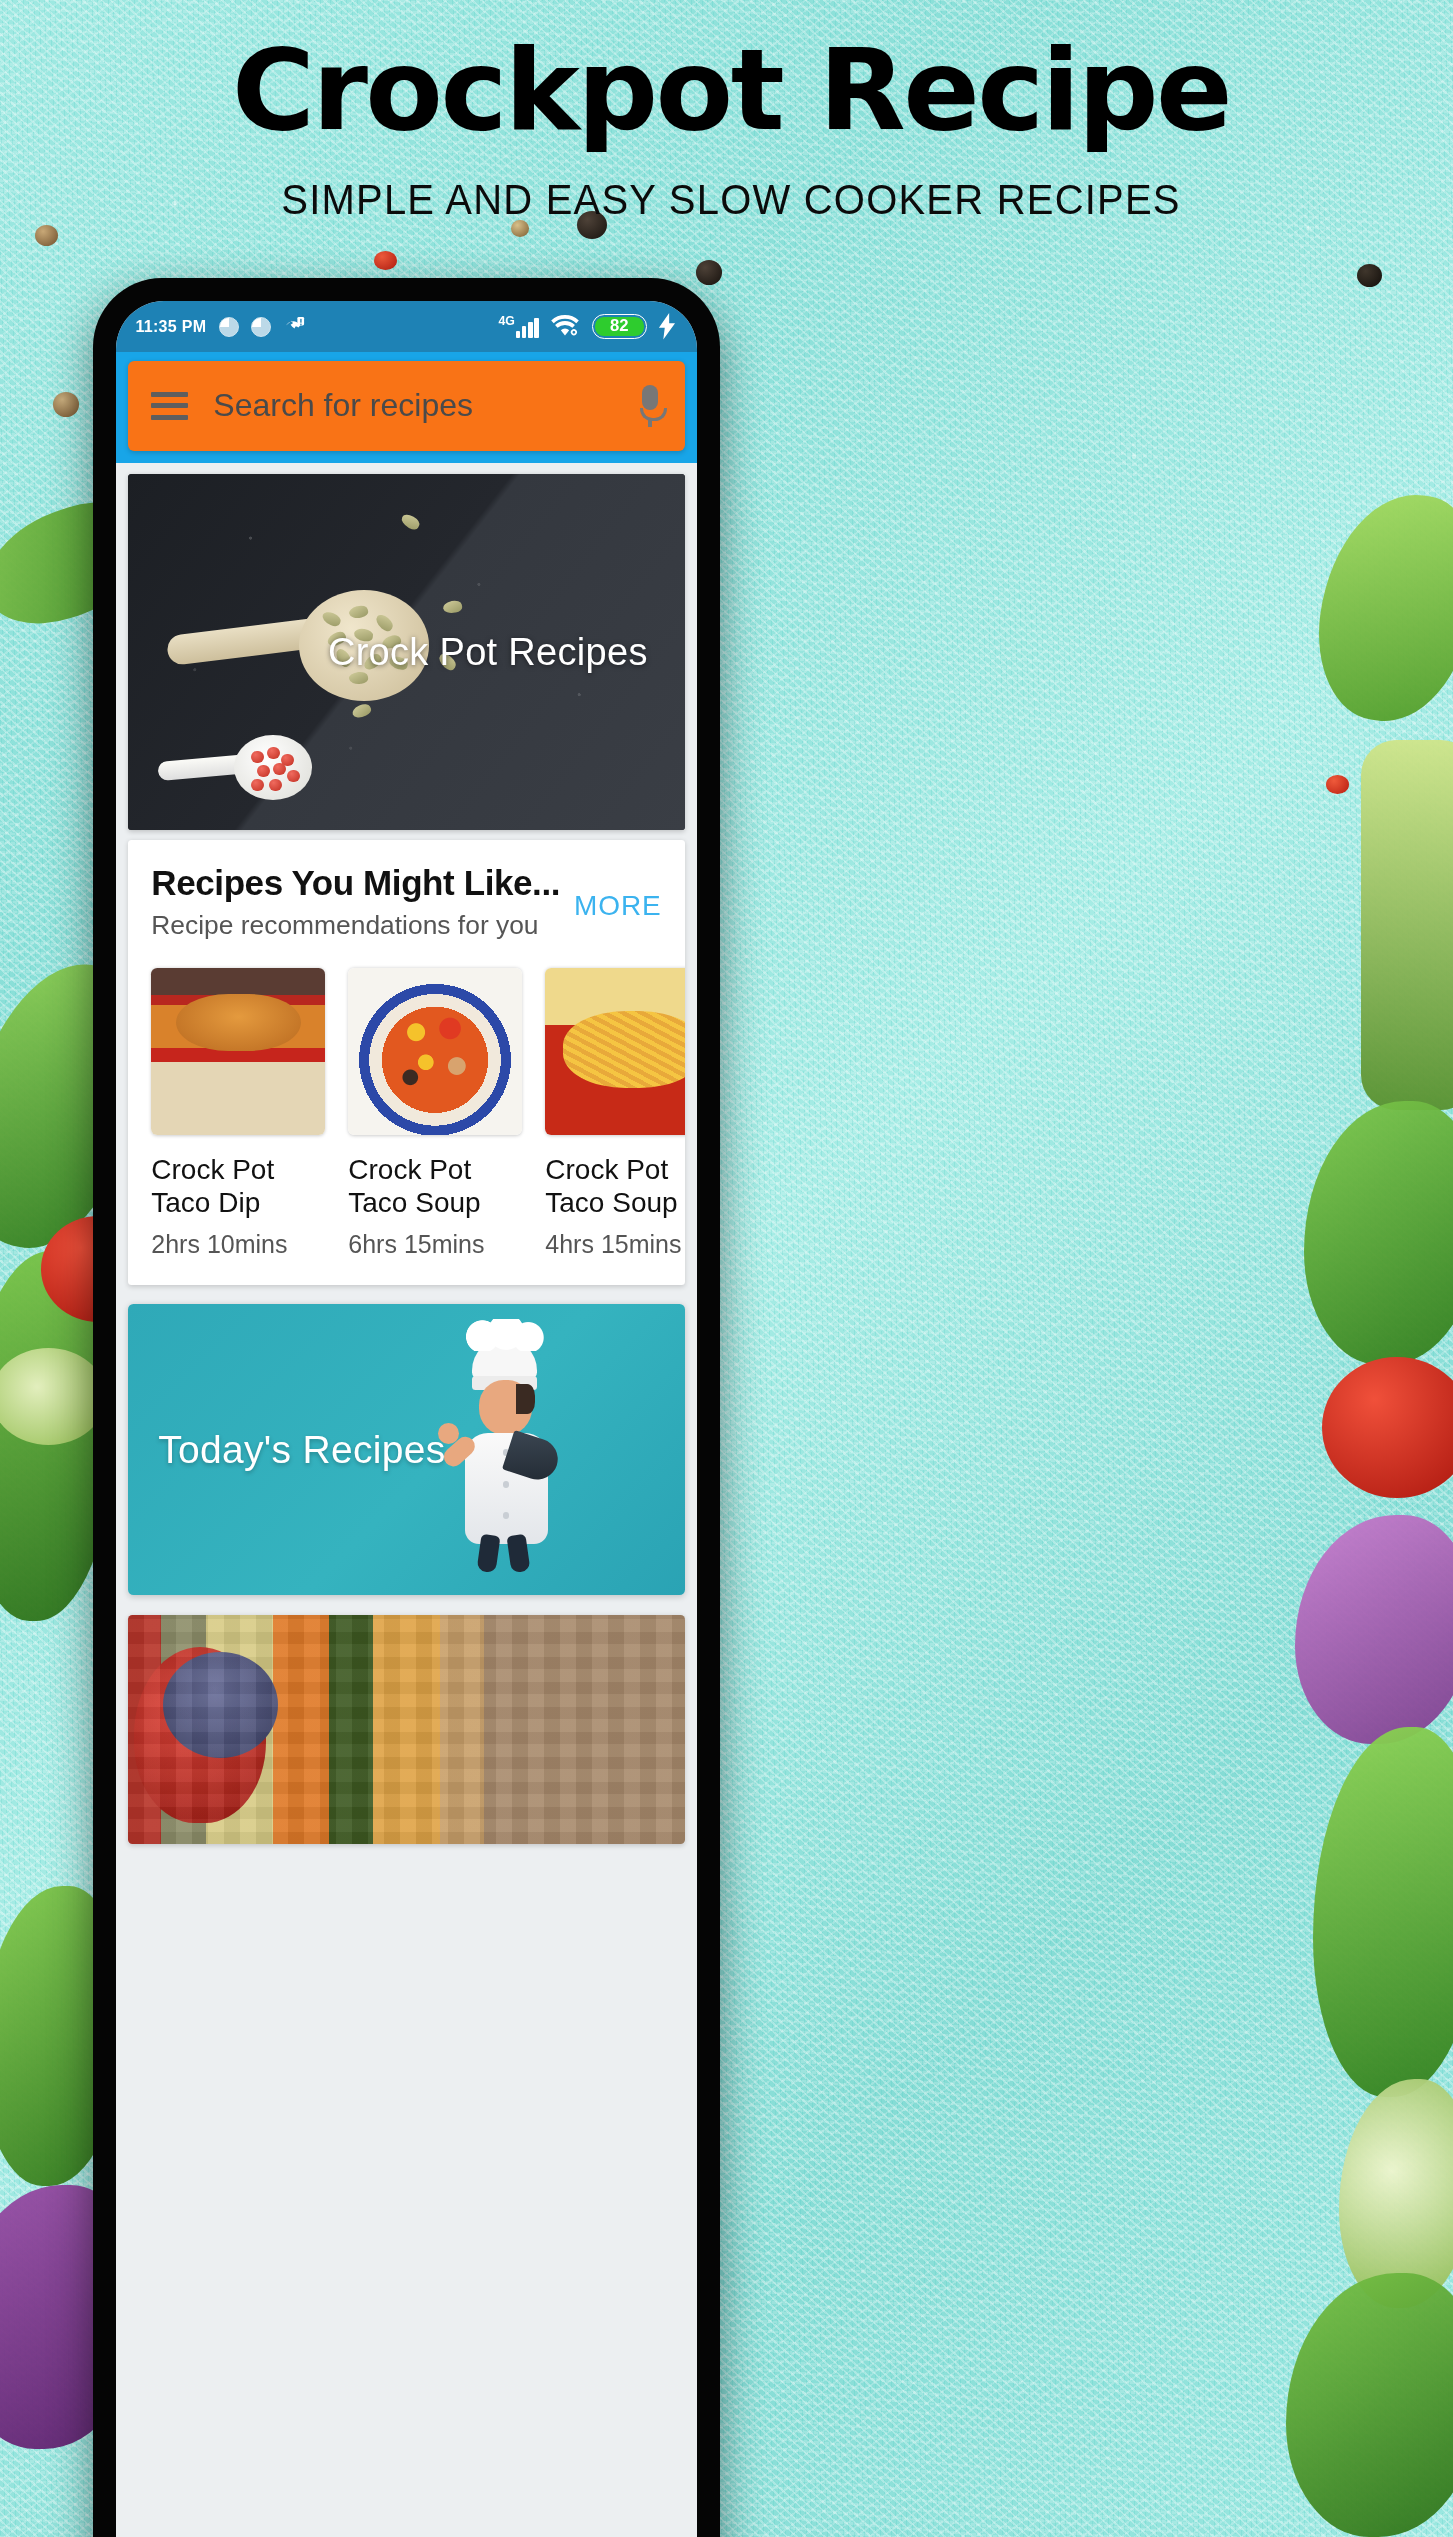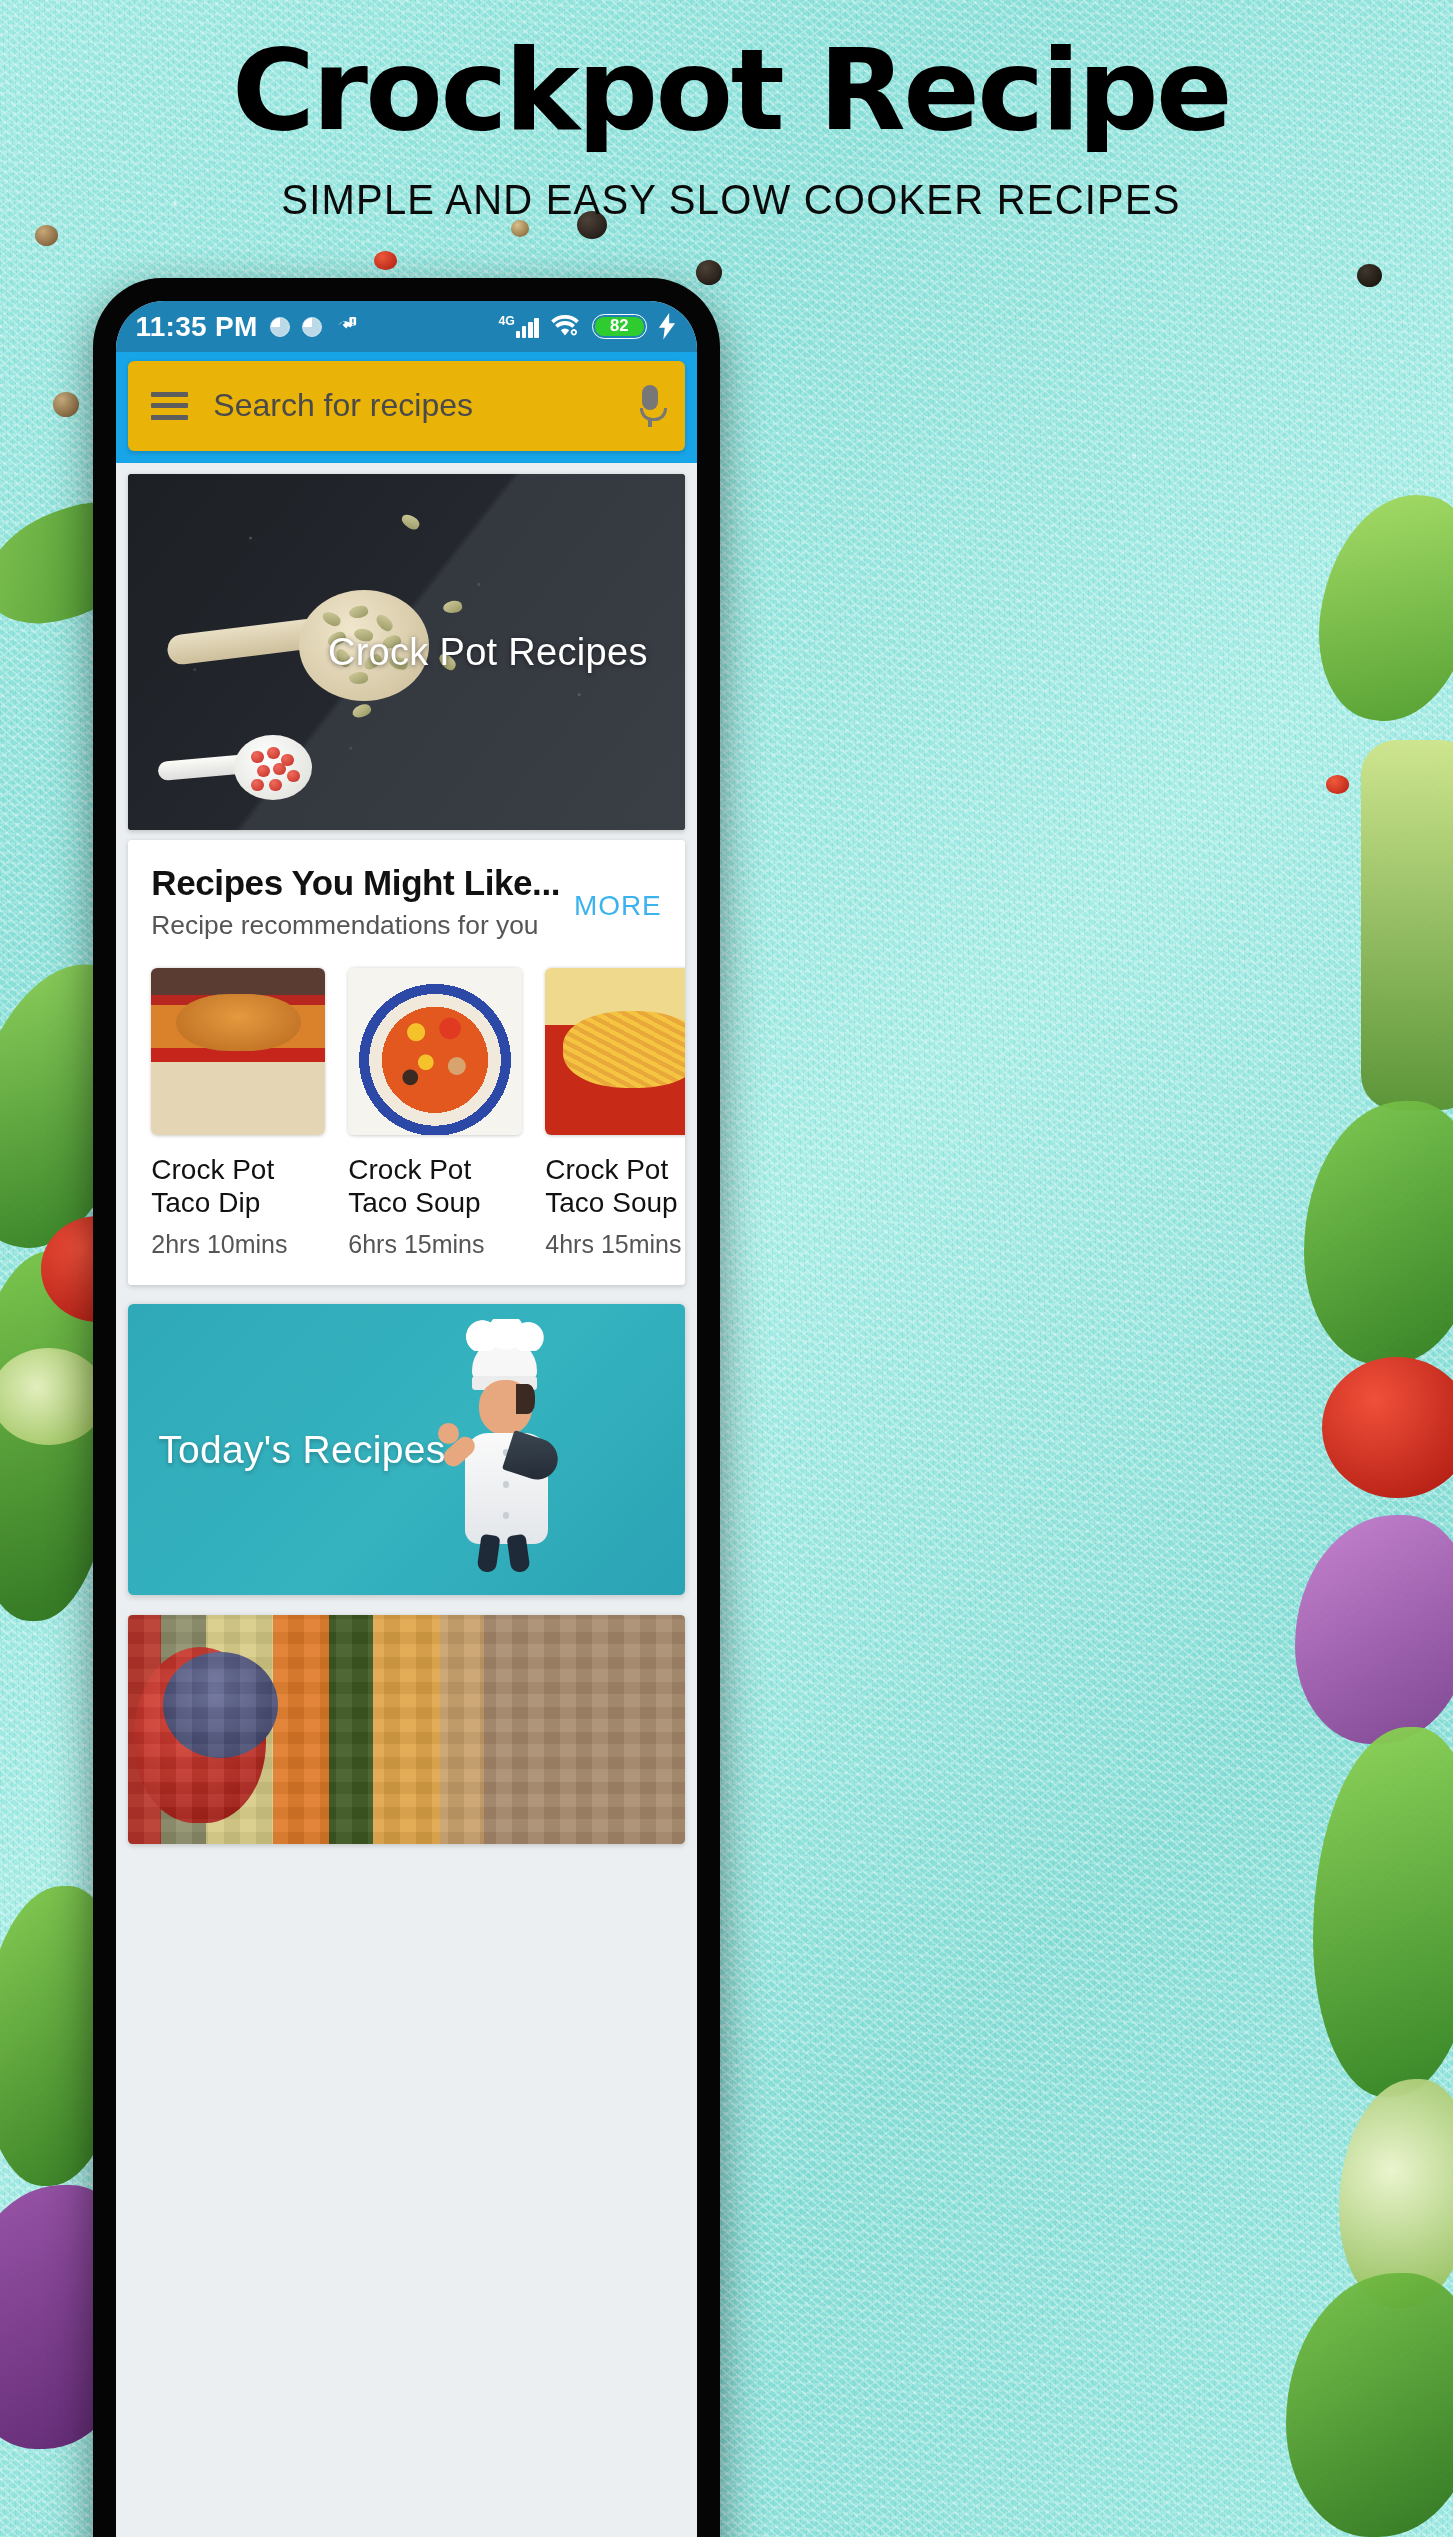--- a/index.html
+++ b/index.html
@@ -66,21 +66,21 @@
     position:relative;
   }
 
   
   .statusbar{
     height:51px; background:#1e82b5;
     display:flex; align-items:center; justify-content:space-between;
     padding:0 19.4px 0 19.4px; color:#fff;
   }
   .sb-left{ display:flex; align-items:center; gap:12.3px; }
-  .sb-time{ font-size:28px; font-weight:700; letter-spacing:0.3px; }
+  .sb-time{ font-size:16px; font-weight:700; letter-spacing:0.3px; }
   .sb-dot{
     width:20px; height:20px; border-radius:50%;
     background:conic-gradient(#bcd9e8 0 75%, #ffffff 75% 100%);
     border:1.8px solid #cfe5f0; box-sizing:border-box;
   }
   .sb-right{ display:flex; align-items:center; gap:11.5px; }
   .sig{ display:flex; align-items:flex-end; gap:1.8px; height:23px; }
   .sig i{ display:block; width:4.4px; background:#fff; border-radius:0.9px; }
   .sig i:nth-child(1){height:7px}.sig i:nth-child(2){height:11.5px}
   .sig i:nth-child(3){height:16px}.sig i:nth-child(4){height:20px}
@@ -91,21 +91,21 @@
   }
   .batt span{
     background:#2ecc2e; color:#fff; font-size:16.7px; font-weight:700;
     width:100%; height:100%; border-radius:8.8px;
     display:flex; align-items:center; justify-content:center;
   }
 
   
   .searchwrap{ background:#18a5e8; padding:8.8px 12.3px 12.3px 12.3px; }
   .searchbar{
-    background:#eab308; border-radius:6.2px; height:90px;
+    background:#f97316; border-radius:6.2px; height:90px;
     display:flex; align-items:center; padding:0 23px; gap:25px;
     box-shadow:0 1.8px 5.3px rgba(0,0,0,.18);
   }
   .burger{ display:flex; flex-direction:column; gap:6.2px; }
   .burger i{ display:block; width:37px; height:5.3px; background:#5e5e5e; border-radius:0.9px; }
   .search-ph{ flex:1; font-size:32px; color:#4a4a4a; }
   .mic{ width:23px; height:42px; position:relative; }
   .mic::before{
     content:""; position:absolute; top:0; left:3.5px; width:16px; height:25px;
     background:#777; border-radius:8px;

